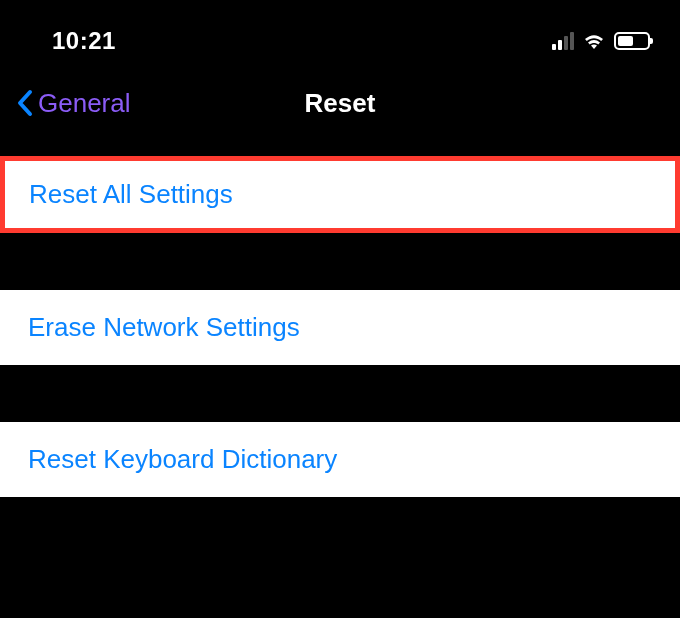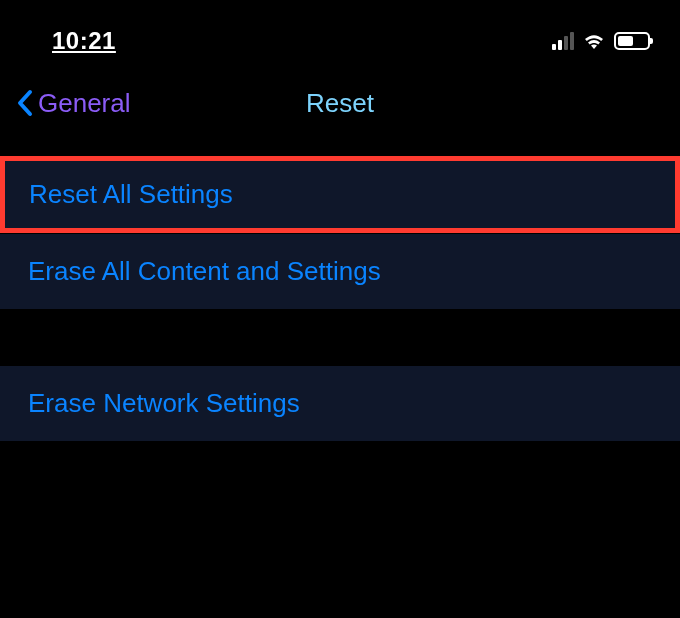--- a/index.html
+++ b/index.html
@@ -20,21 +20,20 @@
       display: flex;
       justify-content: space-between;
       align-items: center;
       padding: 28px 30px 18px 52px;
       height: 72px;
     }
     .status-time {
       font-size: 24px;
       font-weight: 600;
       letter-spacing: 0.5px;
-      text-decoration: underline;
     }
     .status-icons {
       display: flex;
       align-items: center;
       gap: 8px;
     }
     .signal {
       display: flex;
       align-items: flex-end;
       gap: 2px;
@@ -94,32 +93,32 @@
     }
     .chevron-left {
       width: 18px;
       height: 28px;
     }
     .nav-title {
       position: absolute;
       left: 50%;
       transform: translateX(-50%);
       font-size: 26px;
-      font-weight: 400;
-      color: #7dd3fc;
+      font-weight: 700;
+      color: #ffffff;
     }
     .content {
       margin-top: 22px;
     }
     .section-gap {
       height: 56px;
       background: #000000;
     }
     .list-item {
-      background: #0f172a;
+      background: #ffffff;
       padding: 22px 28px;
       font-size: 26px;
       color: #0a84ff;
       border-bottom: 1px solid #000000;
       cursor: pointer;
     }
     .highlighted {
       position: relative;
       padding: 0;
     }
@@ -165,26 +164,26 @@
 </div>
 
 <div class="content">
 
   <div class="list-item highlighted group-top">
     <div class="highlight-box">
       <span>Reset All Settings</span>
     </div>
   </div>
 
-  <div class="list-item">
-    <span>Erase All Content and Settings</span>
-  </div>
 
   <div class="section-gap"></div>
 
   <div class="list-item">
     <span>Erase Network Settings</span>
   </div>
 
   <div class="section-gap"></div>
 
+  <div class="list-item">
+    <span>Reset Keyboard Dictionary</span>
+  </div>
 
 </div>
 
 </body></html>

